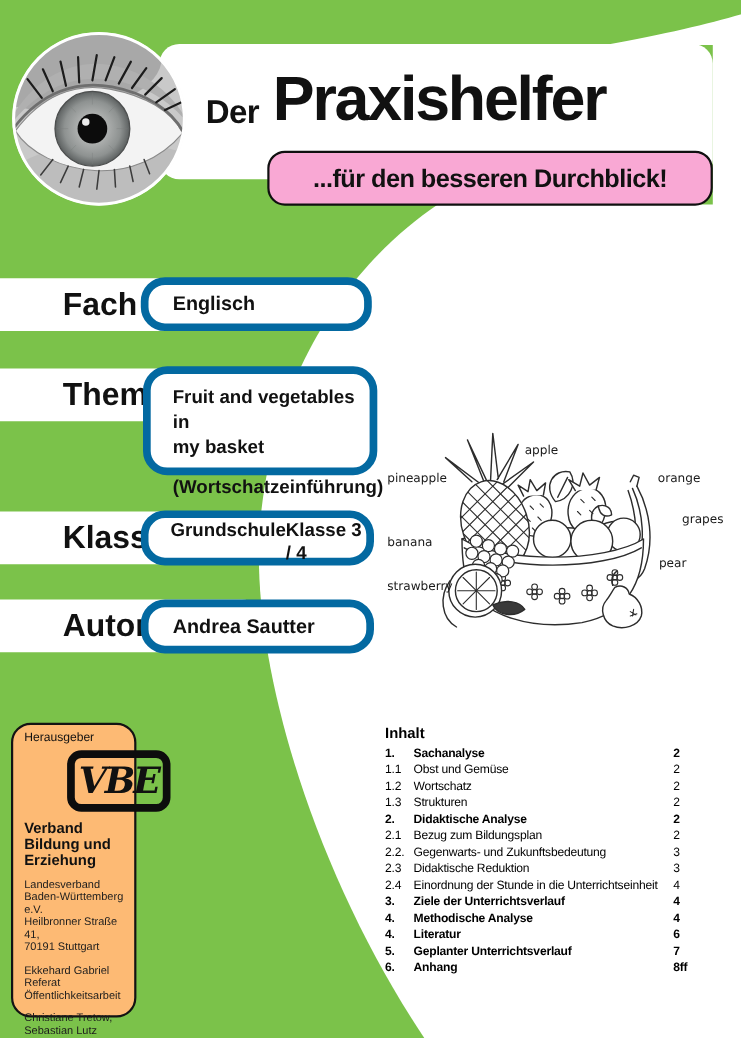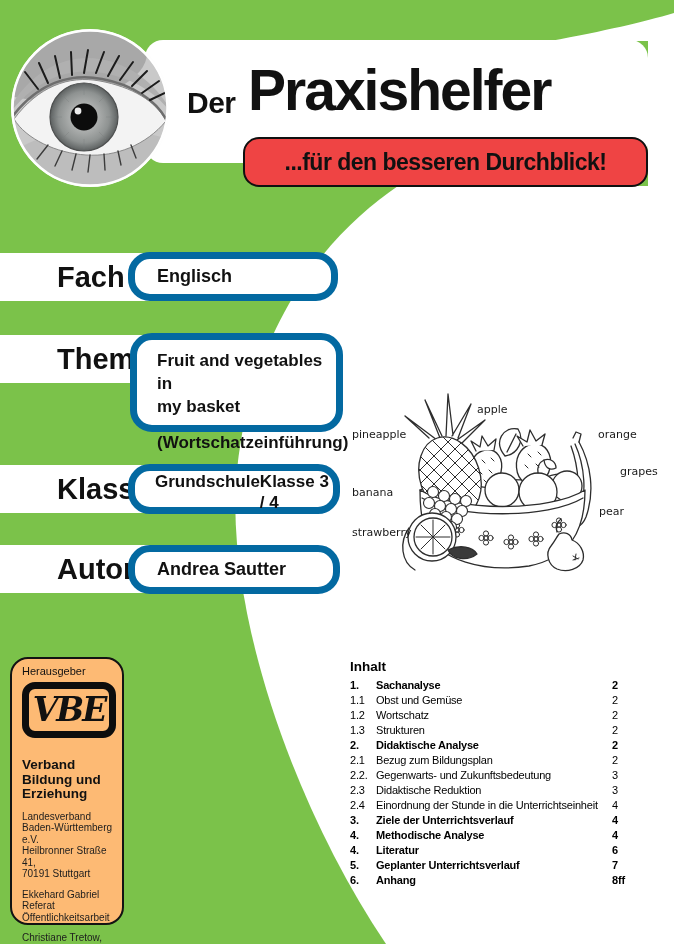--- a/index.html
+++ b/index.html
@@ -8,42 +8,42 @@
     background:var(--green,#7bc24a);
     font-family:"Liberation Sans",sans-serif;color:#111;
   }
   .abs{position:absolute;}
   
   #white-shapes{position:absolute;left:0;top:0;z-index:1;}
   
   #title-box{left:145px;top:40px;width:503px;height:123px;background:#fff;border-radius:18px;z-index:2;}
   #title-prefix{left:42px;top:46px;font-weight:700;font-size:30px;letter-spacing:-.5px;}
   #title-main{left:103px;top:17px;font-weight:700;font-size:57px;letter-spacing:-2px;}
-  #tagline-box{left:243px;top:137px;width:405px;height:50px;background:#ef4444;border:2.5px solid #101010;
+  #tagline-box{left:243px;top:137px;width:405px;height:50px;background:#f9a8d4;border:2.5px solid #101010;
     border-radius:16px;z-index:3;display:flex;align-items:center;justify-content:center;box-sizing:border-box;}
   #tagline-box span{font-weight:700;font-size:23px;letter-spacing:-.5px;}
   
   #eye{left:8px;top:27px;z-index:4;}
   
   .band{left:0;width:237px;height:48px;background:#fff;border-radius:0 17px 17px 0;z-index:2;}
   .band span{position:absolute;left:57px;top:0;line-height:48px;font-weight:700;font-size:29px;}
   .vbox{background:#fff;border:7px solid #0369a1;border-radius:22px;z-index:3;box-sizing:border-box;font-weight:700;font-size:18px;}
   #vbox-fach{left:128px;top:252px;width:210px;height:49px;display:flex;align-items:center;padding-left:22px;}
   #vbox-thema{left:130px;top:333px;width:213px;height:99px;padding:9px 6px 0 20px;font-size:17px;line-height:23px;}
   #vbox-thema .note{margin-top:13px;}
   #vbox-klasse{left:128px;top:464px;width:212px;height:50px;display:flex;flex-direction:row;justify-content:center;padding-left:20px;font-size:17px;line-height:21px;}
   #vbox-autorin{left:128px;top:545px;width:212px;height:49px;display:flex;align-items:center;padding-left:22px;}
   
   #publisher-box{left:10px;top:657px;width:114px;height:268px;background:#fdba74;border:2.5px solid #131313;
     border-radius:18px;z-index:2;box-sizing:border-box;padding:6px 6px 0 10px;}
   #publisher-label{font-size:11px;}
   #vbe-logo{margin-top:5px;width:94px;height:56px;border:7px solid #0d0d0d;border-radius:13px;box-sizing:border-box;
-    display:flex;align-items:center;justify-content:center;}
+    display:flex;align-items:center;justify-content:center;margin-left:39px;}
   #vbe-logo span{font-family:"DejaVu Serif",serif;font-style:italic;font-weight:700;font-size:33px;letter-spacing:-2px;transform:translateY(-1px);}
-  .pub-org{margin-top:20px;font-weight:700;font-size:13.5px;line-height:14.5px;}
+  .pub-org{margin-top:8px;font-weight:700;font-size:13.5px;line-height:14.5px;}
   .pub-small{margin-top:9px;font-size:10px;line-height:11.5px;color:#1d1d1d;}
   
   #basket{left:345px;top:392px;z-index:2;}
   .fruit-label{z-index:3;font-family:"DejaVu Sans",sans-serif;font-size:11px;color:#1a1a1a;}
   
   #toc{left:350px;top:659px;width:280px;z-index:2;color:#000000;}
   #toc-heading{font-weight:700;font-size:13.5px;margin-bottom:5px;}
   .toc-row{display:flex;height:15px;font-size:11px;letter-spacing:-.2px;align-items:baseline;}
   .toc-row .num{width:26px;flex:none;}
   .toc-row .title{width:236px;flex:none;white-space:nowrap;overflow:hidden;}

